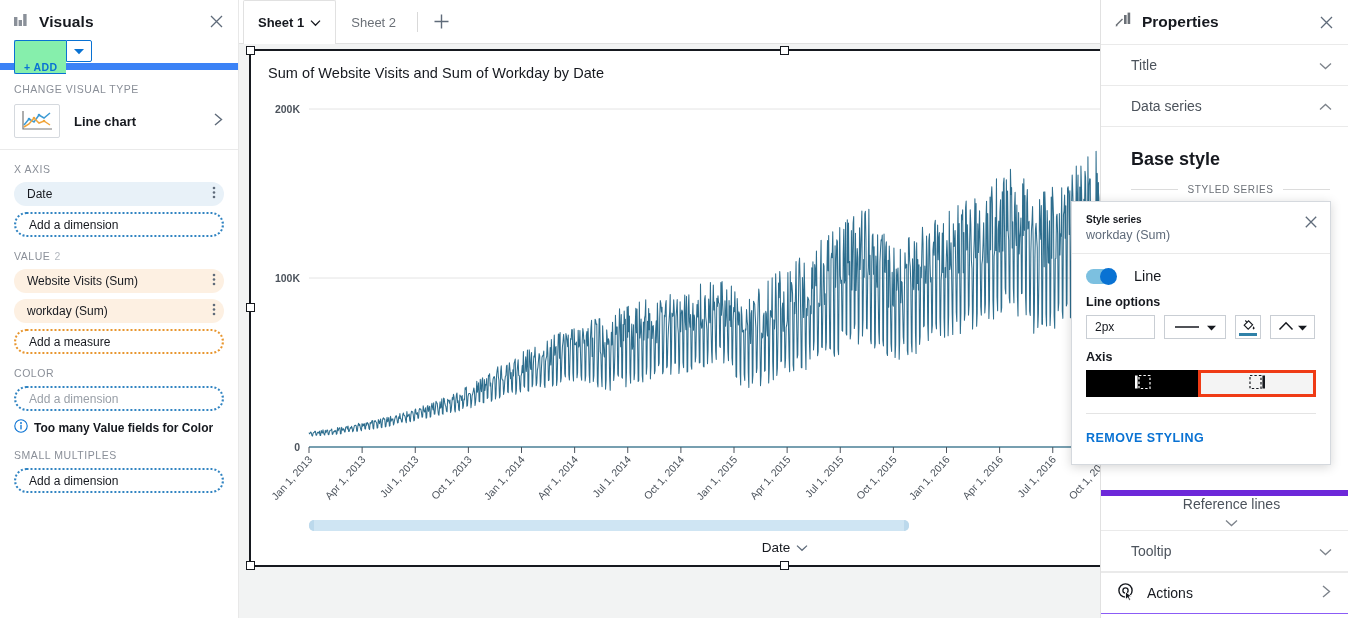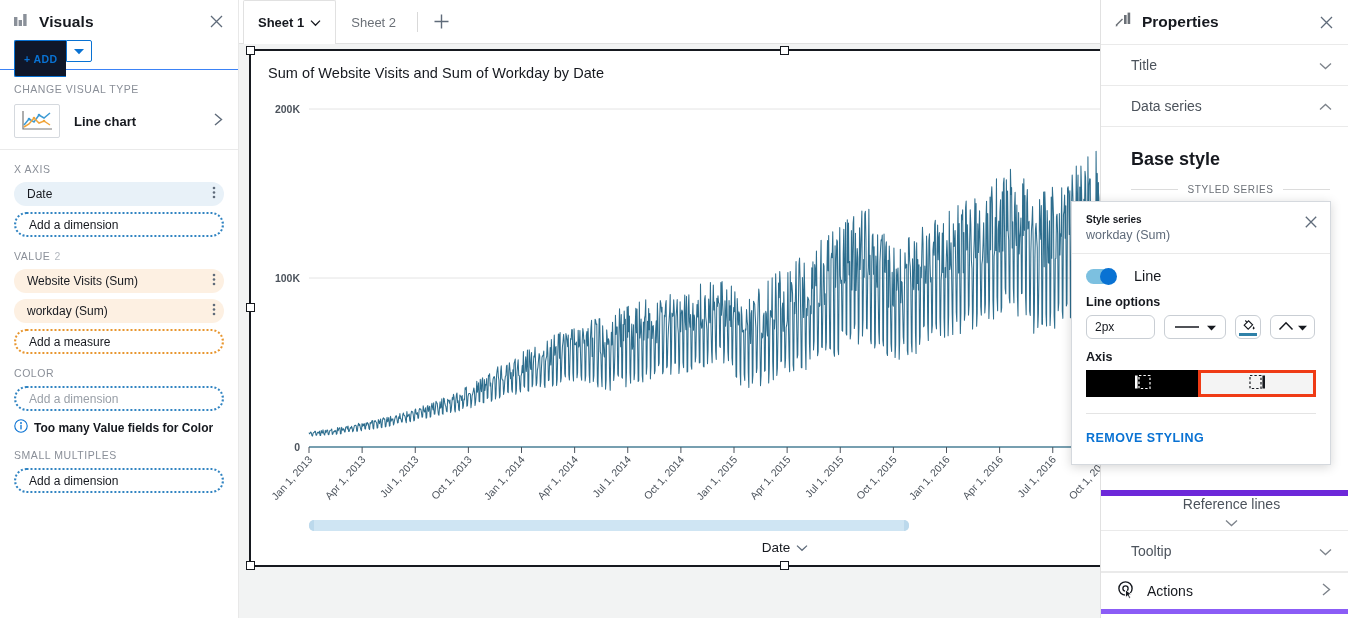--- a/index.html
+++ b/index.html
@@ -16,39 +16,39 @@
   
   .left-panel {
     width: 239px; height: 618px;
     background: #ffffff;
     border-right: 1px solid #e8e8e8;
     flex: 0 0 239px;
     position: relative;
   }
   .lp-head {
     height: 70px; padding: 12px 14px 0 14px;
-    border-bottom: 1px solid #3b82f6;
+    border-bottom: 7px solid #3b82f6;
     position: relative;
   }
   .lp-title-row { display: flex; align-items: center; gap: 8px; }
   .lp-title {
     font-size: 15.5px; font-weight: bold; color: #16191f; letter-spacing: .1px;
   }
   .lp-close {
     position: absolute; right: 12px; top: 13px;
     width: 18px; height: 18px; cursor: pointer;
   }
   .add-btn-wrap {
     display: inline-flex; margin-top: 9px; height: 22px;
   }
   .add-btn {
     border: 1px solid #0972d3; border-right: none;
     color: #0972d3; font-size: 10.5px; font-weight: bold;
-    padding: 4px 9px; height: 37px; line-height: 20px;
-    border-radius: 2px 0 0 2px; background: #0f172a; cursor: pointer;
+    padding: 16px 9px; height: 14px; line-height: 20px;
+    border-radius: 2px 0 0 2px; background: #86efac; cursor: pointer;
     letter-spacing: .4px;
   }
   .add-caret {
     border: 1px solid #0972d3; width: 26px; height: 22px;
     border-radius: 0 2px 2px 0; background: #fff; cursor: pointer;
     display: flex; align-items: center; justify-content: center;
   }
   .sect-label {
     font-size: 10.5px; color: #8a8f98; letter-spacing: .55px;
     text-transform: uppercase; margin: 13px 0 7px 14px;
@@ -178,21 +178,21 @@
   }
   .styled-sep {
     display: flex; align-items: center; gap: 9px;
     padding: 14px 18px 0 30px; color: #6b7077;
     font-size: 10px; letter-spacing: .6px;
   }
   .styled-sep .ln { flex: 1; height: 1px; background: #dcdcdc; }
   .rp-action {
     height: 42px; display: flex; align-items: center; gap: 11px;
     padding: 0 16px 0 16px; font-size: 14px; color: #16191f; cursor: pointer;
-    border-top: 1px solid #eaeaea; border-bottom: 5px solid #8b5cf6;
+    border-top: 1px solid #eaeaea; border-bottom: 1px solid #8b5cf6;
   }
   .rp-action .sp { flex: 1; }
 
   
   .popover {
     position: absolute; left: 1071px; top: 201px;
     width: 260px; background: #fff;
     border: 1px solid #d5d9de;
     box-shadow: 0 2px 10px rgba(0,0,0,.17);
     z-index: 60;
@@ -211,21 +211,21 @@
   .toggle.off { background: #c5c9ce; }
   .toggle .knob {
     position: absolute; top: -1px; width: 17px; height: 17px; border-radius: 50%;
   }
   .toggle.on .knob { right: -1px; background: #0972d3; }
   .toggle.off .knob { left: -1px; background: #ffffff; border: 1px solid #cfd3d8; box-sizing: border-box; }
   .toggle-label { font-size: 14.5px; color: #16191f; }
   .field-label { font-size: 12.5px; font-weight: bold; color: #16191f; margin: 11px 0 6px 0; }
   .opt-row { display: flex; align-items: center; gap: 9px; }
   .ctl {
-    height: 24px; border: 1px solid #c9ced4; border-radius: 6px;
+    height: 24px; border: 1px solid #c9ced4; border-radius: 0;
     background: #fff; display: flex; align-items: center;
     cursor: pointer; font-size: 12px; color: #16191f;
   }
   .ctl.w-px { width: 69px; padding-left: 8px; }
   .ctl.w-style { width: 62px; justify-content: space-around; padding: 0 6px; }
   .ctl.w-fill { width: 26px; justify-content: center; position: relative; overflow: hidden; }
   .fill-swatch { position: absolute; left: 3px; right: 3px; bottom: 2px; height: 3px; background: #2f81a8; }
   .ctl.w-shape { width: 45px; justify-content: space-around; padding: 0 5px; }
   .seg-row { display: flex; width: 100%; margin-top: 6px; }
   .seg {

